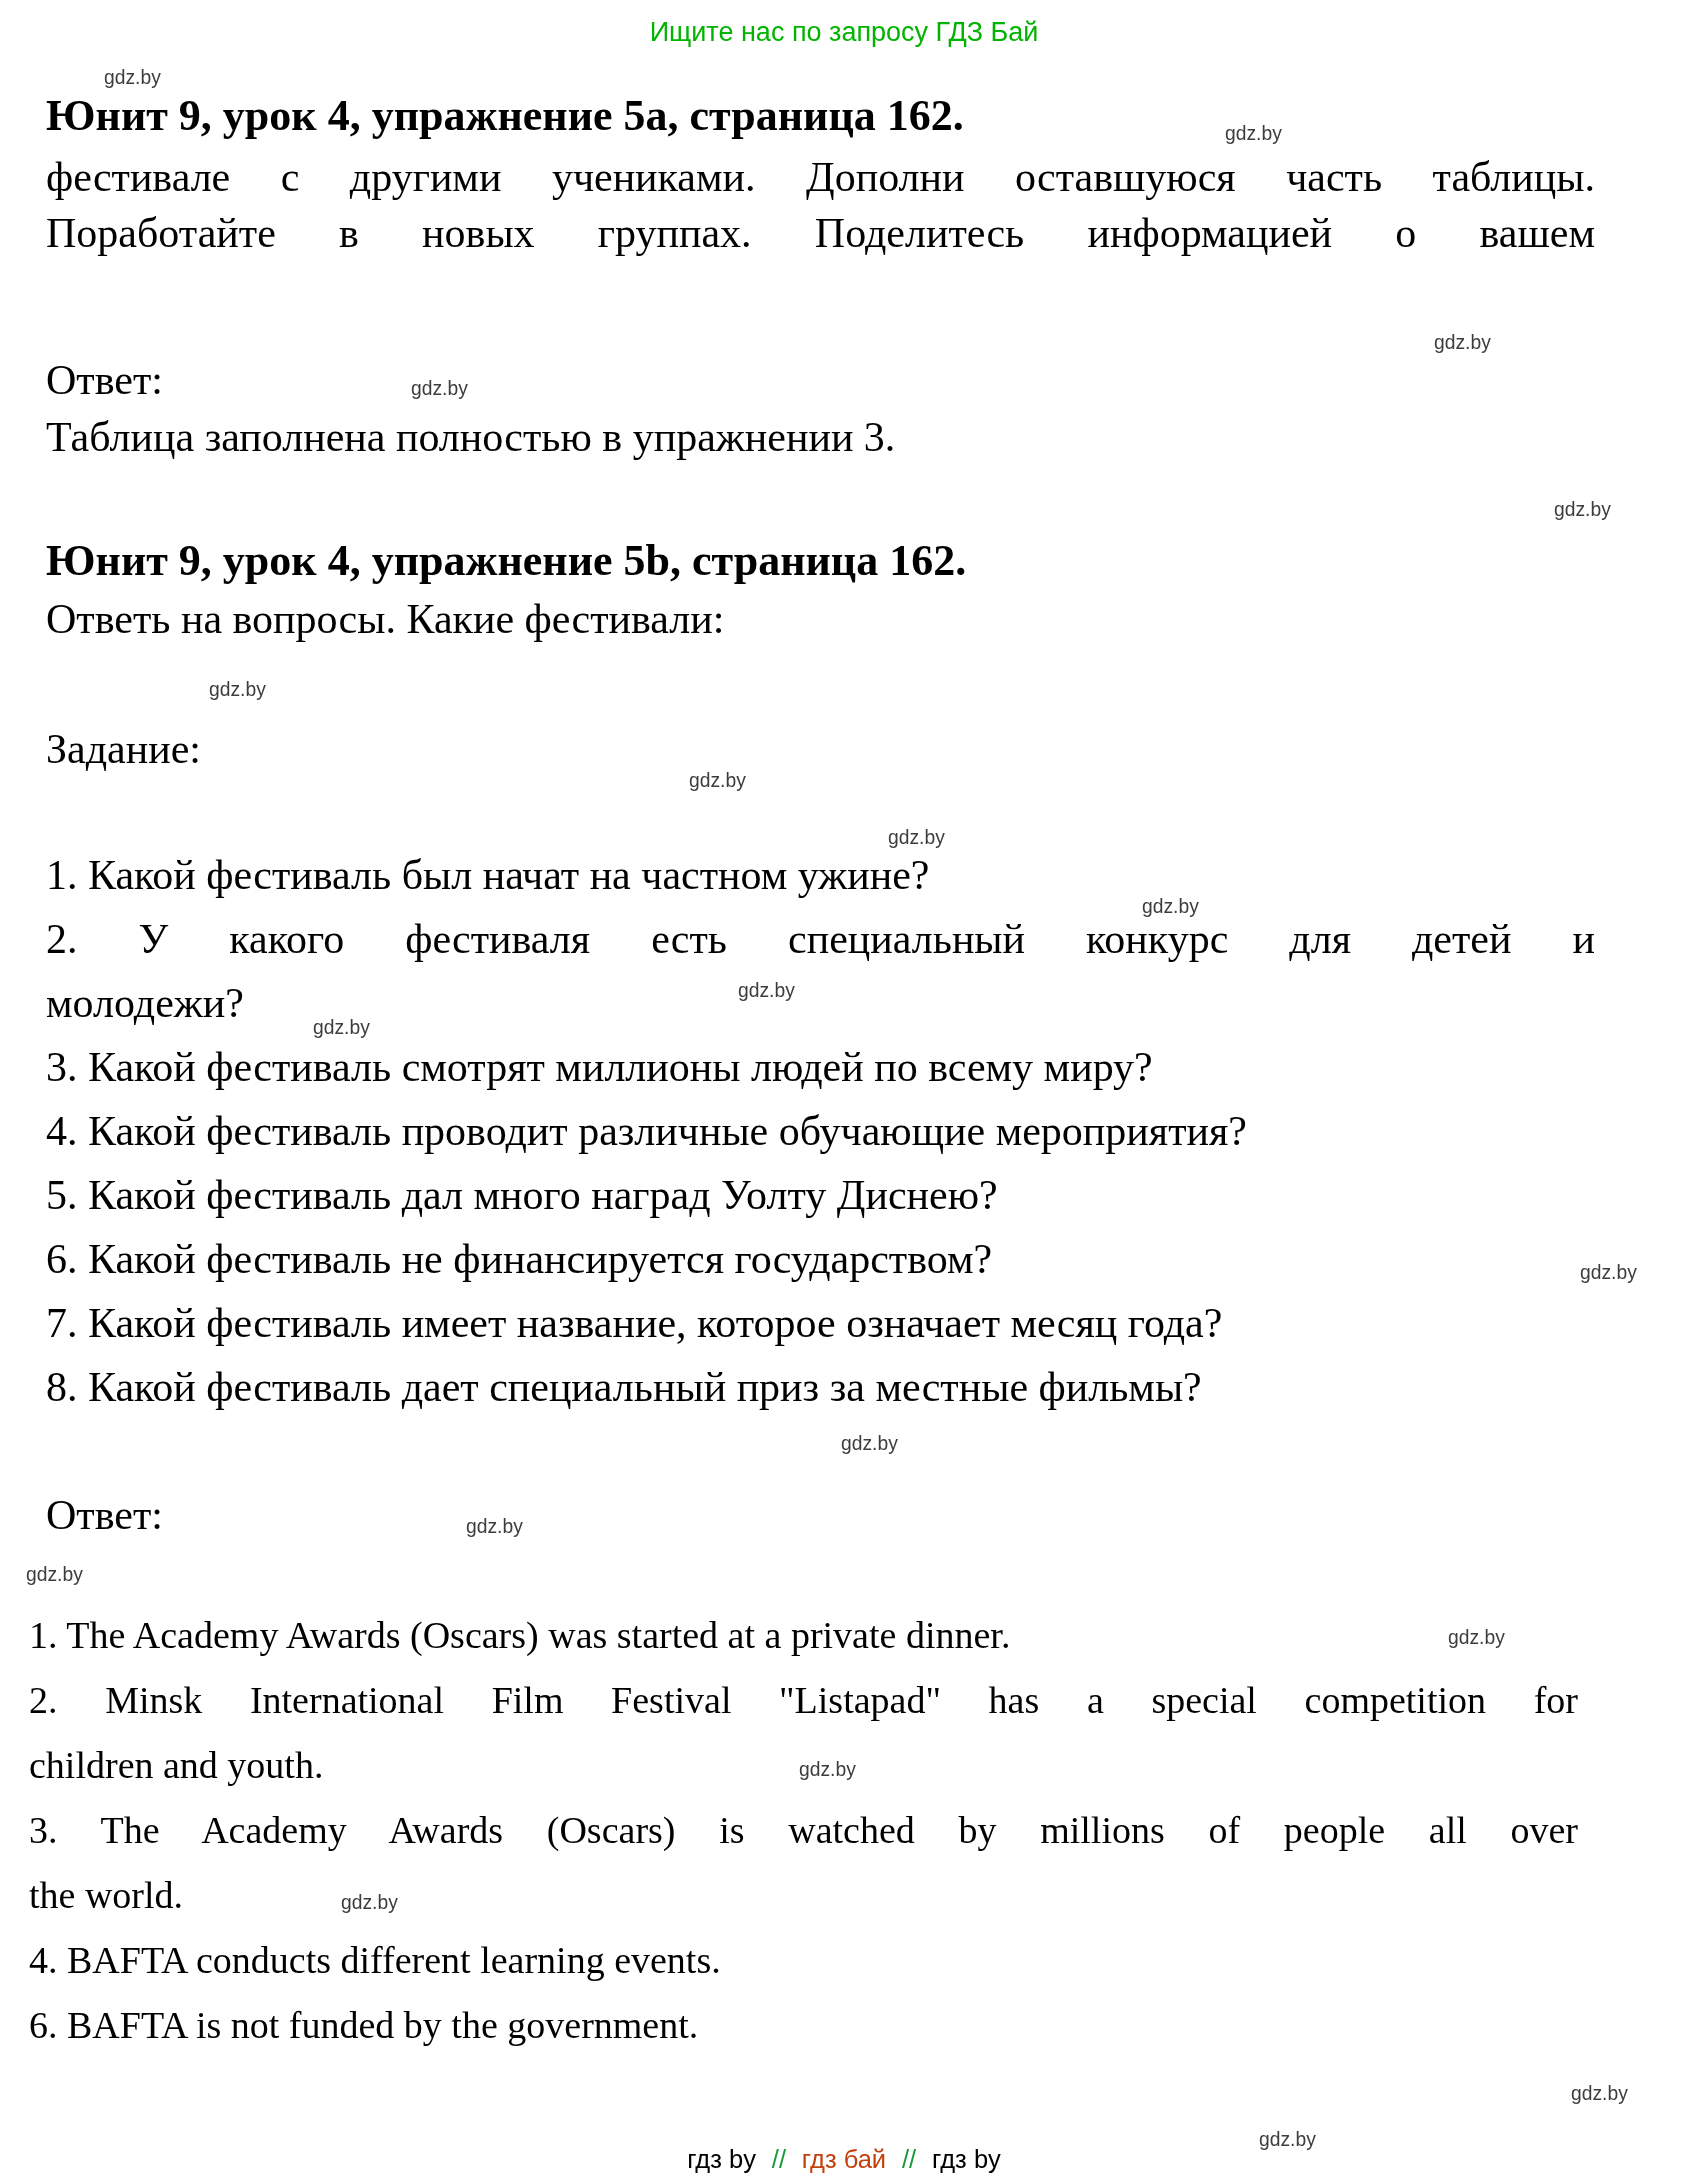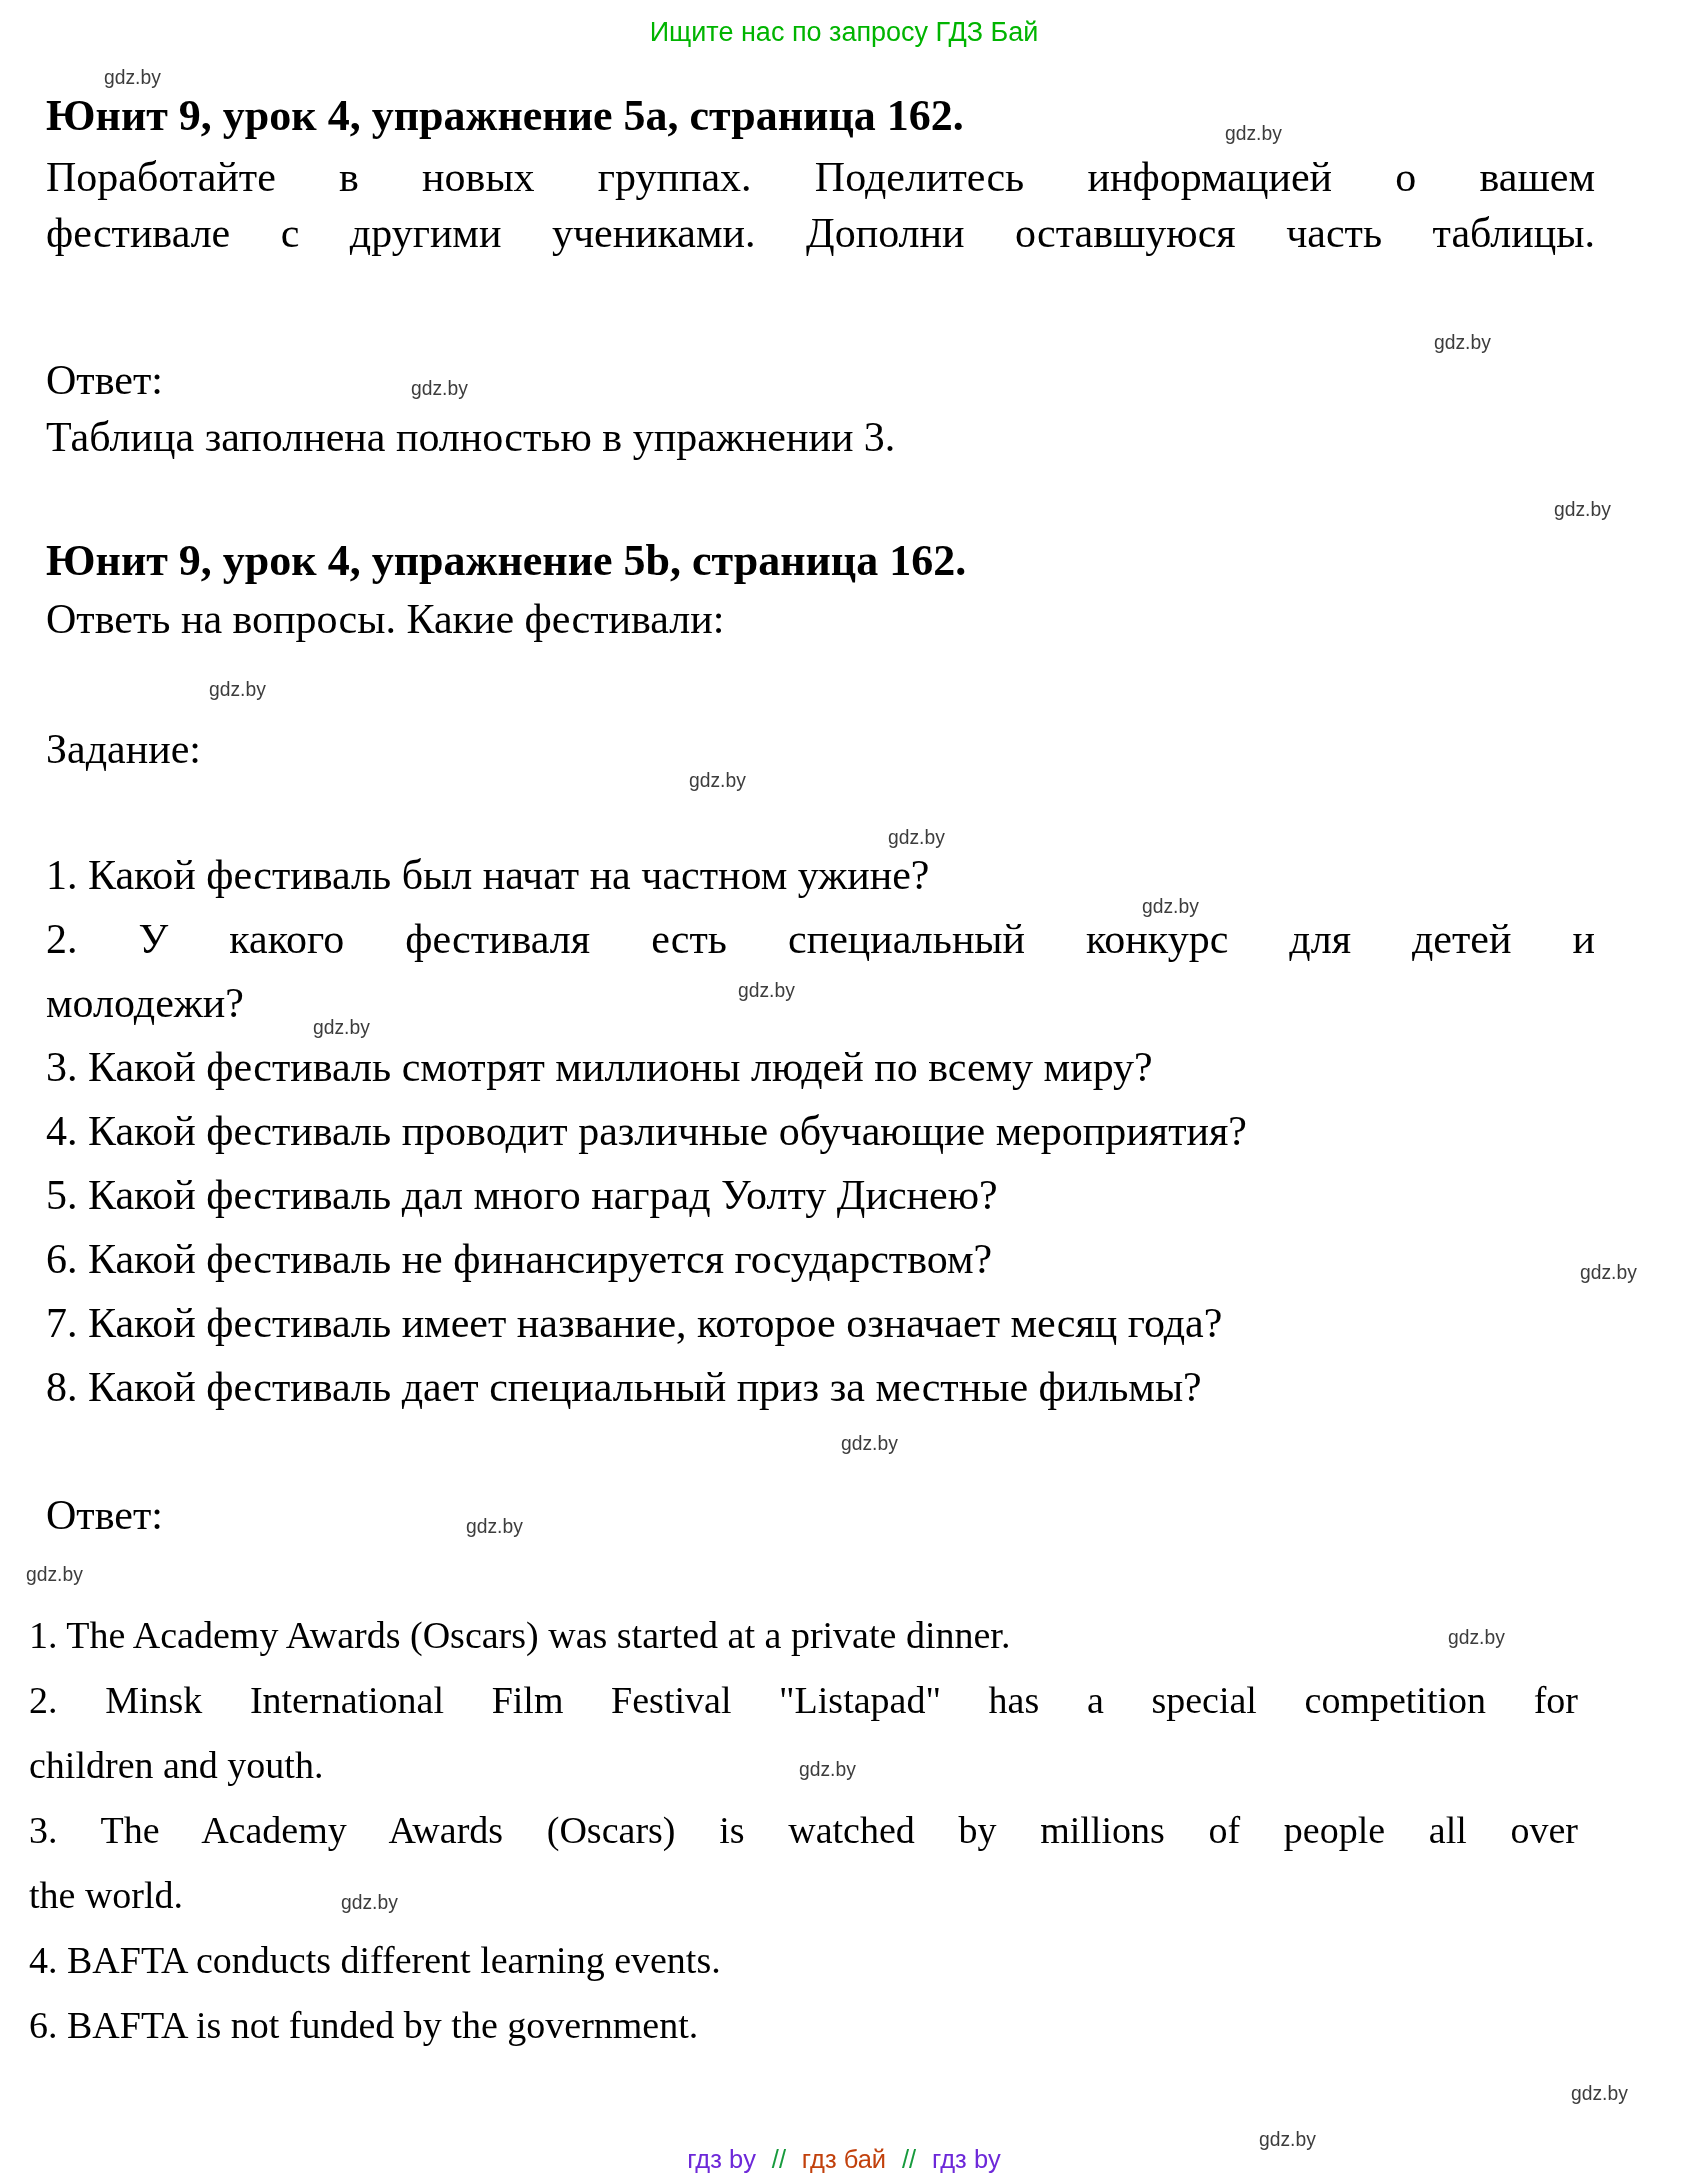--- a/index.html
+++ b/index.html
@@ -56,21 +56,21 @@
     font-size:19.3px;
     color:#3d3d3d;
     white-space:nowrap;
   }
   .footer {
     top:2145px; left:0; width:100%;
     text-align:center;
     font-family:"Liberation Sans", sans-serif;
     font-size:25.5px;
   }
-  .footer .blue { color:#6d28d9; }
+  .footer .blue { color:#000000; }
   .footer .green { color:#c2410c;margin-top:32px; }
   .footer .sep { color:#169a3c; margin:0 8.8px; }
 </style>
 </head>
 <body>
 
 <div class="abs banner">Ищите нас по запросу ГДЗ Бай</div>
 
 <span class="wm" style="left:104px;top:67px">gdz.by</span>
 <span class="wm" style="left:1225px;top:123px">gdz.by</span>
@@ -89,22 +89,22 @@
 <span class="wm" style="left:26px;top:1564px">gdz.by</span>
 <span class="wm" style="left:1448px;top:1627px">gdz.by</span>
 <span class="wm" style="left:799px;top:1759px">gdz.by</span>
 <span class="wm" style="left:341px;top:1892px">gdz.by</span>
 <span class="wm" style="left:1571px;top:2083px">gdz.by</span>
 <span class="wm" style="left:1259px;top:2129px">gdz.by</span>
 
 <div class="abs heading" style="top:90px">Юнит 9, урок 4, упражнение 5a, страница 162.</div>
 
 <div class="abs body-text" style="top:149px">
+  <div class="jl">фестивале с другими учениками. Дополни оставшуюся часть таблицы.</div>
   <div class="jl">Поработайте в новых группах. Поделитесь информацией о вашем</div>
-  <div class="jl">фестивале с другими учениками. Дополни оставшуюся часть таблицы.</div>
 </div>
 
 <div class="abs label" style="top:356px">Ответ:</div>
 <div class="abs label" style="top:413px">Таблица заполнена полностью в упражнении 3.</div>
 
 <div class="abs heading" style="top:535px">Юнит 9, урок 4, упражнение 5b, страница 162.</div>
 <div class="abs label" style="top:595px">Ответь на вопросы. Какие фестивали:</div>
 <div class="abs label" style="top:725px">Задание:</div>
 
 <div class="abs questions" style="top:843px">

